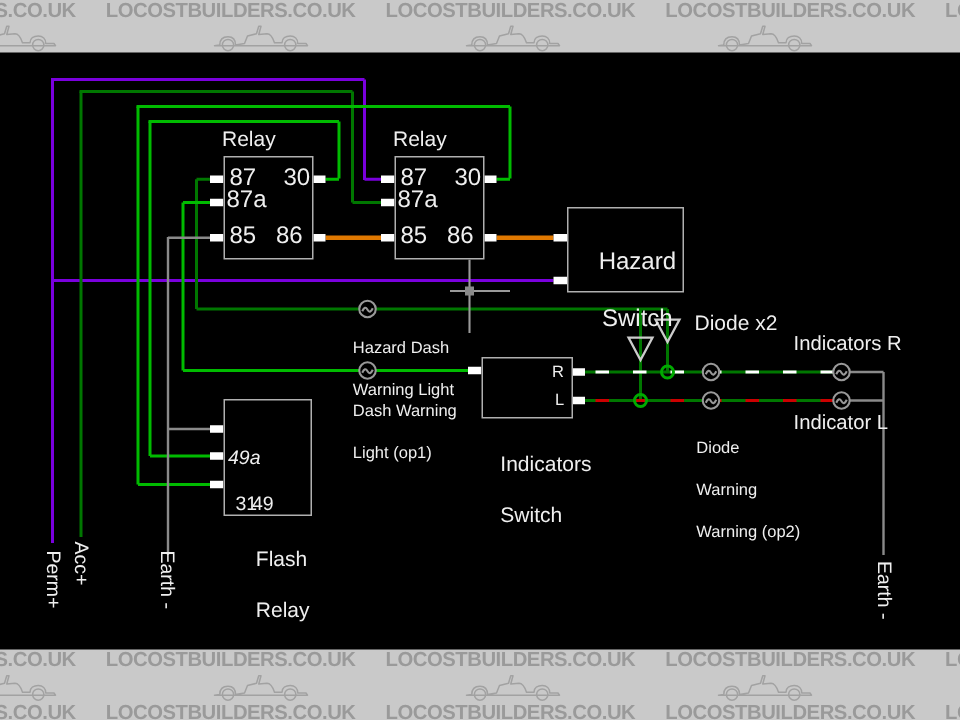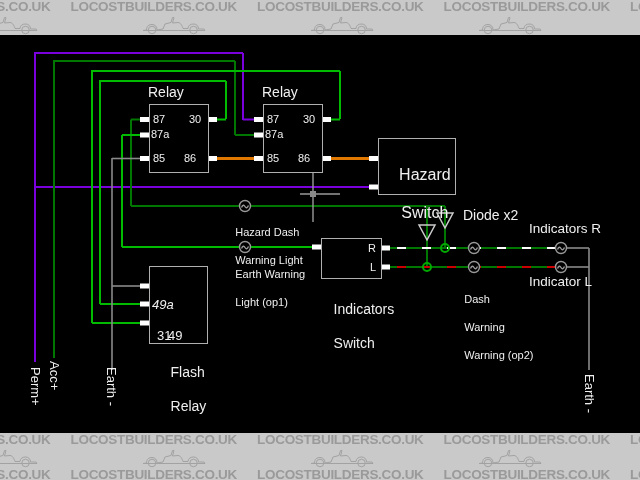--- a/index.html
+++ b/index.html
@@ -12,21 +12,21 @@
   .banner.top{top:0;height:35px;}
   .banner.bottom{top:433px;height:47px;}
   .wm-row{display:flex;gap:20px;white-space:nowrap;margin-left:-116px;
     color:#9a9a9a;font-weight:bold;font-size:13.5px;line-height:13px;height:13px;
     letter-spacing:-0.3px;}
   .car-row{display:flex;gap:40px;margin-left:-58px;height:22px;align-items:flex-end;}
   .car-row svg{flex:0 0 auto;}
   
   .lbl{position:absolute;color:#efefef;font-size:13px;line-height:15px;white-space:pre;}
   .lbl.small{font-size:11px;line-height:14px;}
-  .lbl.term{font-size:11px;line-height:12px;}
+  .lbl.term{font-size:16px;line-height:12px;}
   .lbl.big{font-size:14px;line-height:17px;}
   .lbl.center{text-align:center;}
   .rail{position:absolute;color:#efefef;font-size:13px;
     writing-mode:vertical-rl;text-orientation:mixed;white-space:pre;}
   .box{position:absolute;border:1px solid #b0b0b0;background:#000;}
   svg.wires{position:absolute;left:0;top:0;}
 </style>
 </head>
 <body>
 
@@ -221,28 +221,28 @@
   <div class="lbl big" style="left:155px;top:347px;">
     <span>Flash</span><br>
     <span>Relay</span>
   </div>
 
   <div class="lbl small" style="left:223px;top:211px;">
     <span>Hazard Dash</span><br>
     <span>Warning Light</span>
   </div>
   <div class="lbl small" style="left:223px;top:253px;">
-    <span>Earth Warning</span><br>
+    <span>Dash Warning</span><br>
     <span>Light (op1)</span>
   </div>
   <div class="lbl big" style="left:463px;top:207px;">Diode x2</div>
   <div class="lbl" style="left:529px;top:221px;font-size:13.5px;">Indicators R</div>
   <div class="lbl" style="left:529px;top:274px;font-size:13.5px;">Indicator L</div>
   <div class="lbl small" style="left:452px;top:278px;">
-    <span>Dash</span><br>
+    <span>Diode</span><br>
     <span>Warning</span><br>
     <span>Warning (op2)</span>
   </div>
 
   <div class="rail" style="left:28px;top:367px;">Perm+</div>
   <div class="rail" style="left:47px;top:361px;">Acc+</div>
   <div class="rail" style="left:104px;top:367px;">Earth -</div>
   <div class="rail" style="left:582px;top:374px;">Earth -</div>
 
   <svg width="0" height="0" style="position:absolute;">

